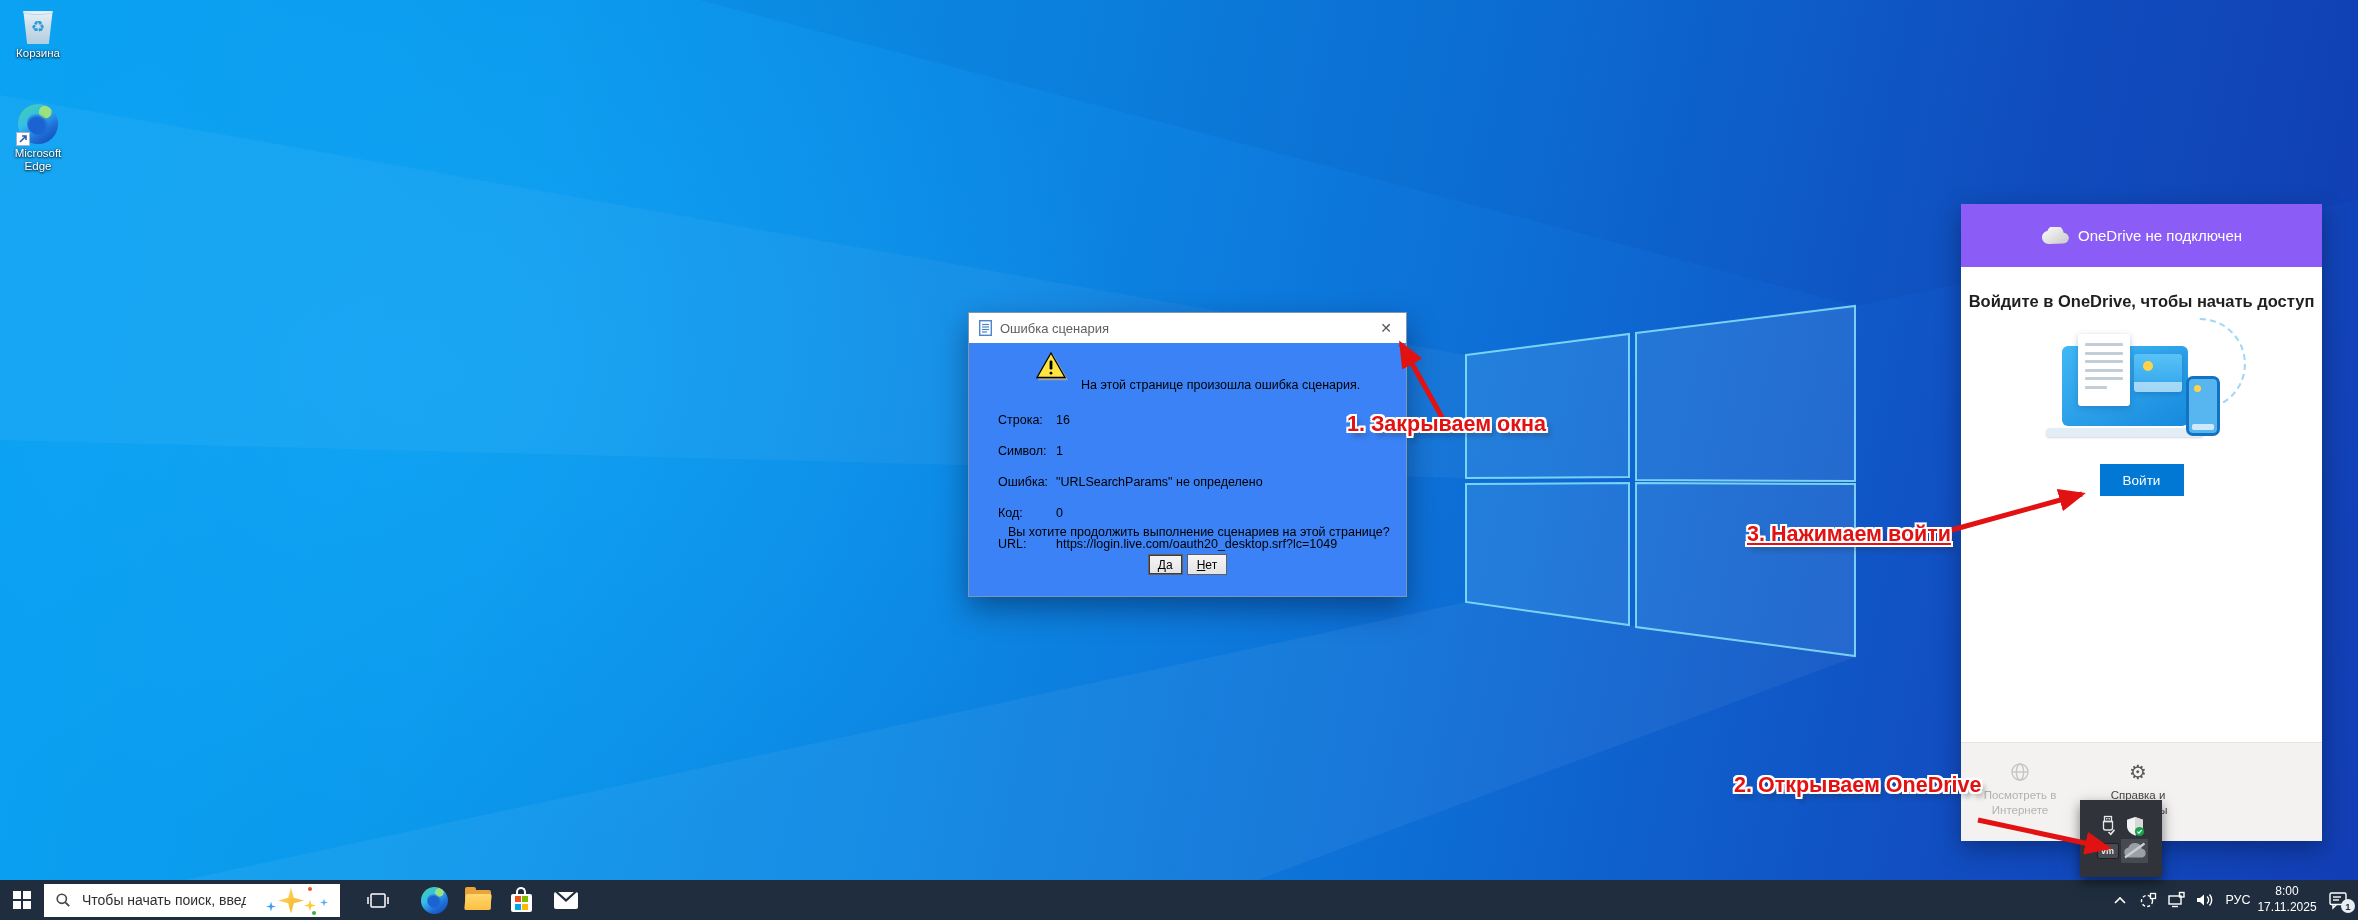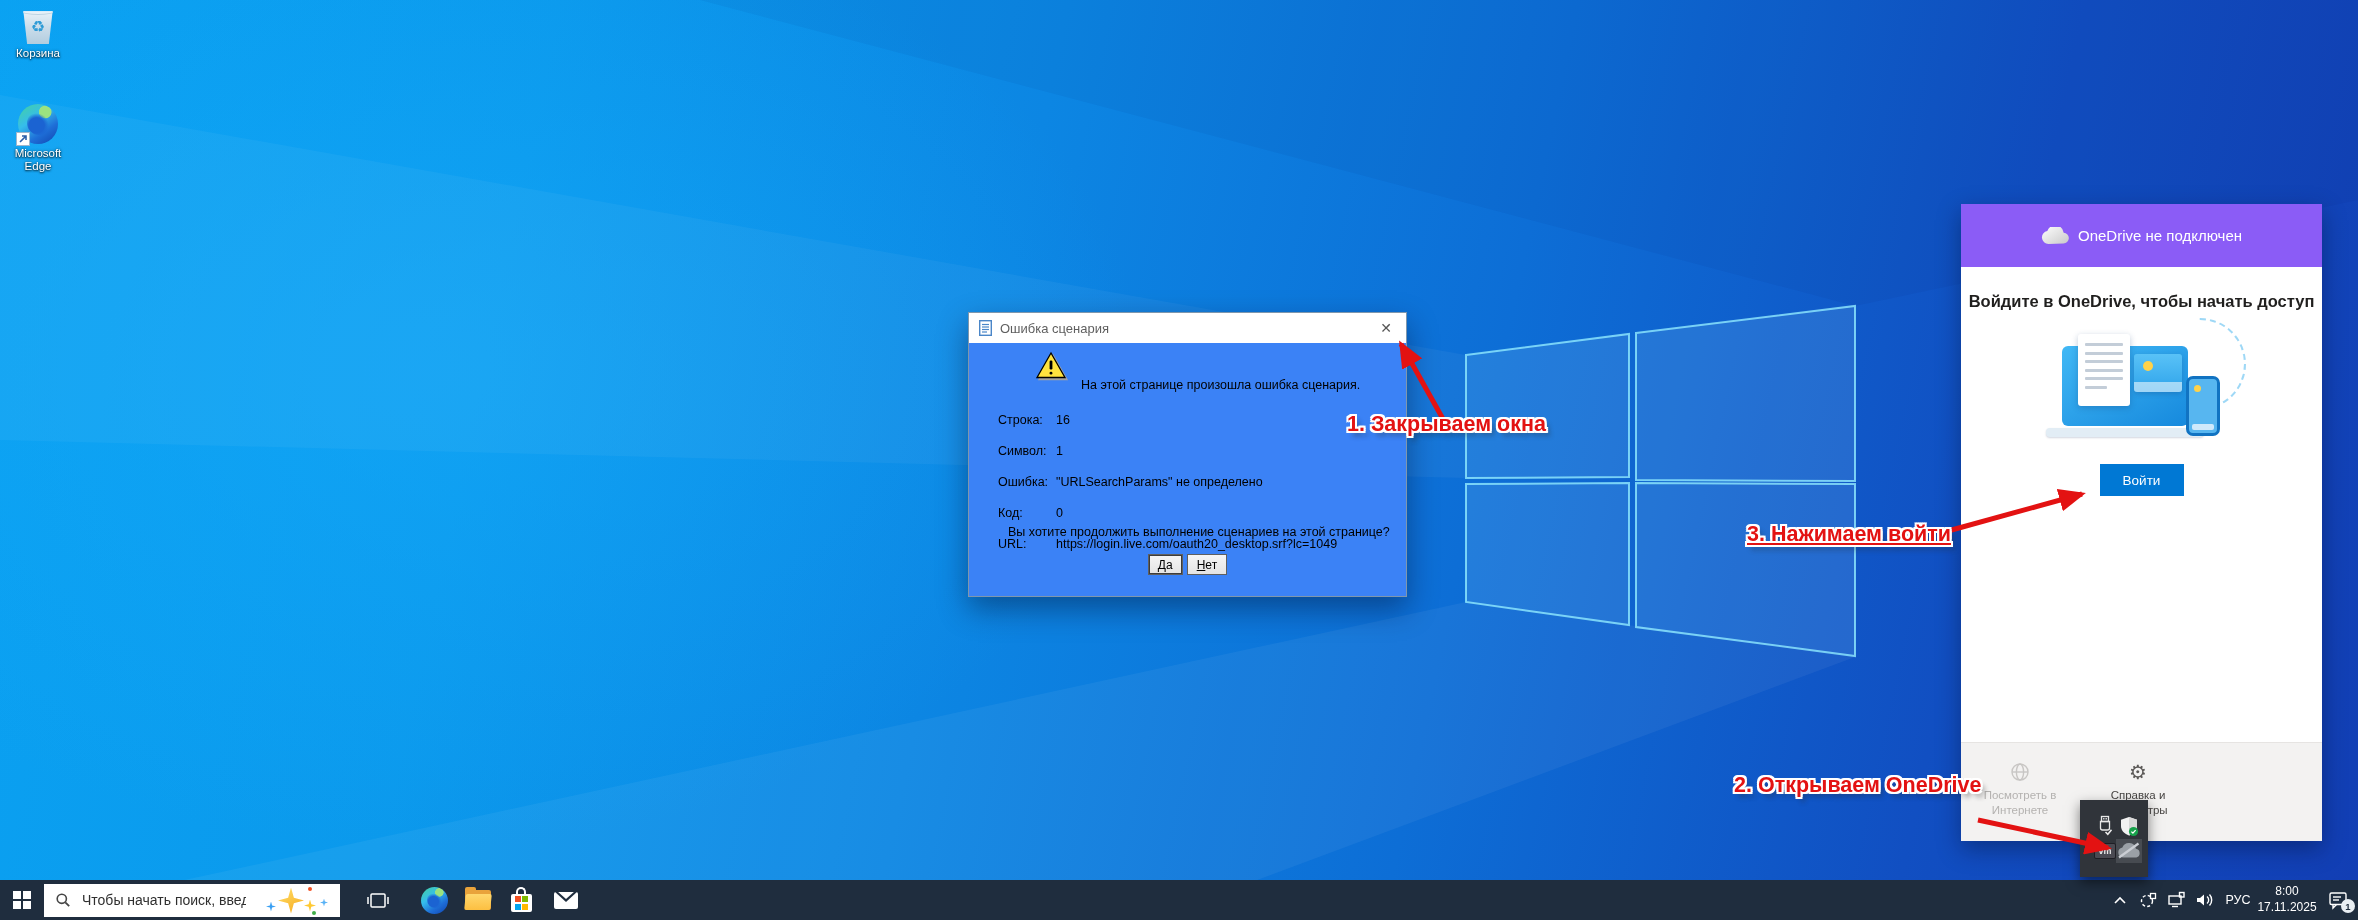--- a/index.html
+++ b/index.html
@@ -89,21 +89,21 @@
   .od-f{position:absolute;left:0;right:0;bottom:0;height:99px;background:#f3f2f1;
     border-top:1px solid #e6e4e2;display:grid;grid-template-columns:118px 118px 125px;
     padding-top:13px;box-sizing:border-box;}
   .od-fi{text-align:center;font-size:11.5px;line-height:1.3;}
   .od-fi .ic{height:26px;display:flex;align-items:flex-end;justify-content:center;margin-bottom:6px;}
   .od-fi.dis{color:#b4b2b0;}
   .od-fi.en{color:#484644;}
   .gear-glyph{font-family:"DejaVu Sans",sans-serif;font-size:20px;color:#5b5957;line-height:1;}
 
   
-  .popup{position:absolute;left:2080px;top:800px;width:68px;height:77px;background:#30343a;
+  .popup{position:absolute;left:2080px;top:800px;width:82px;height:77px;background:#30343a;
     box-shadow:0 5px 12px rgba(0,0,0,.5);display:grid;grid-template-columns:1fr 1fr;
     grid-template-rows:1fr 1fr;padding:14px;box-sizing:border-box;z-index:50;}
   .pc{display:flex;align-items:center;justify-content:center;}
   .pc.hl{background:#474b51;}
   .vm-chip{width:20px;height:14px;background:#4a4a52;border:1px solid #1e1e24;border-radius:2px;
     color:#e8e8e8;font-size:9px;font-weight:bold;display:flex;align-items:center;justify-content:center;}
 
   
   .tb{position:absolute;left:0;bottom:0;width:100%;height:40px;background:#1f2d3e;
     display:flex;align-items:center;z-index:40;}

